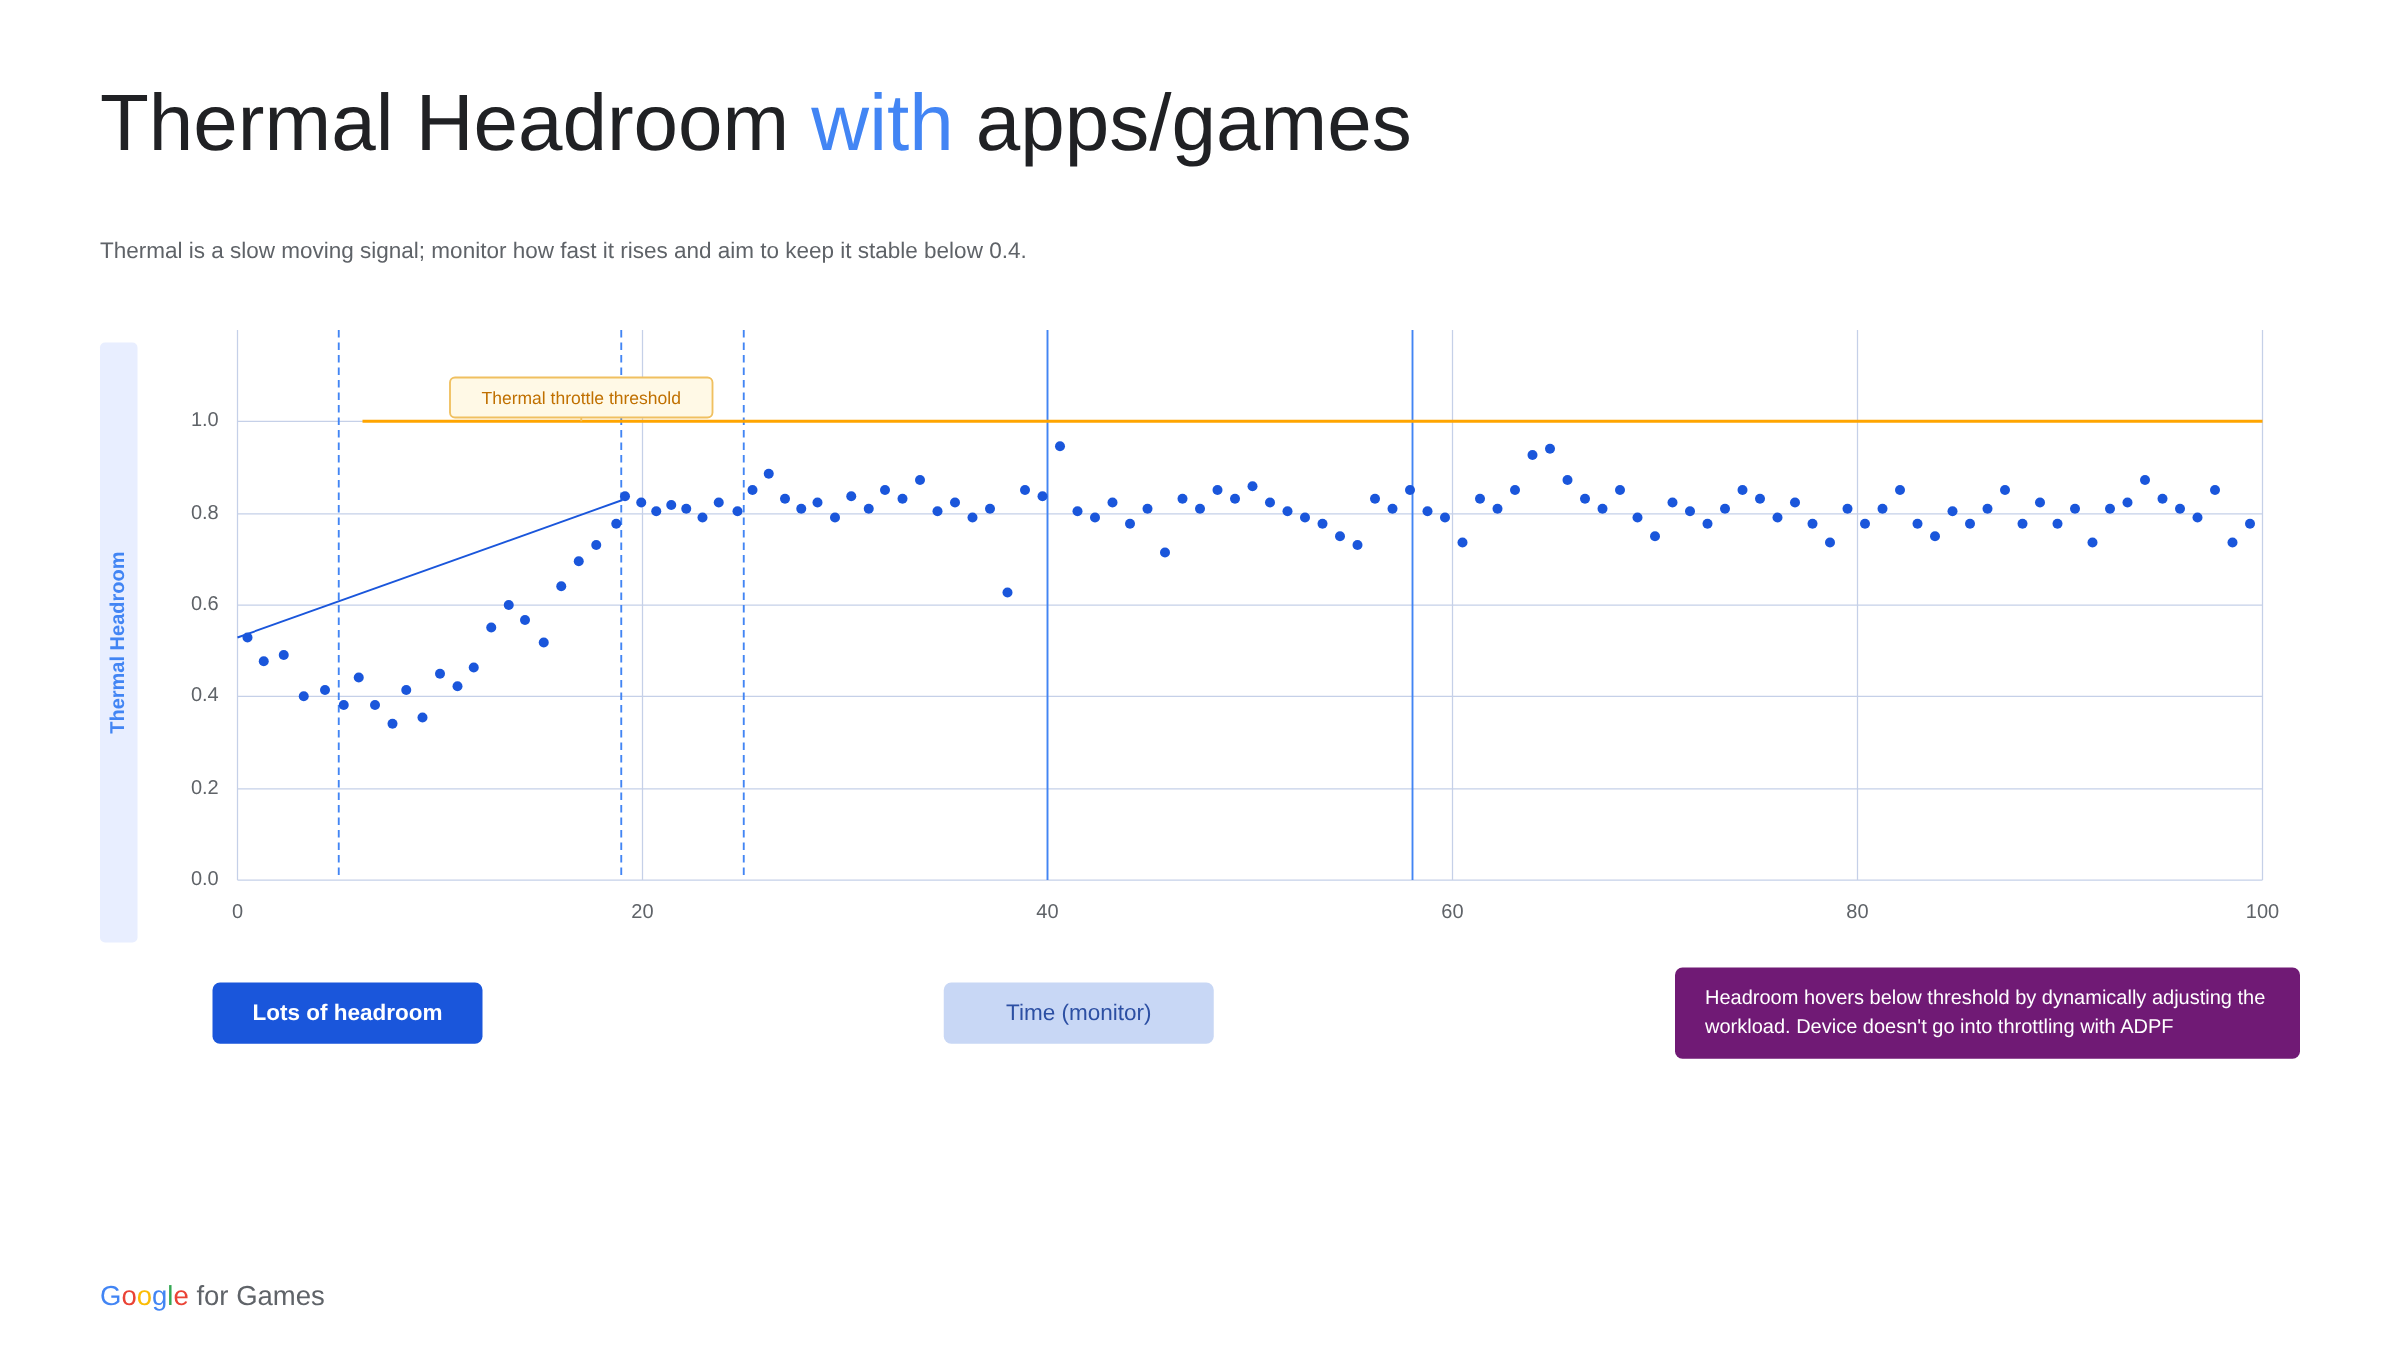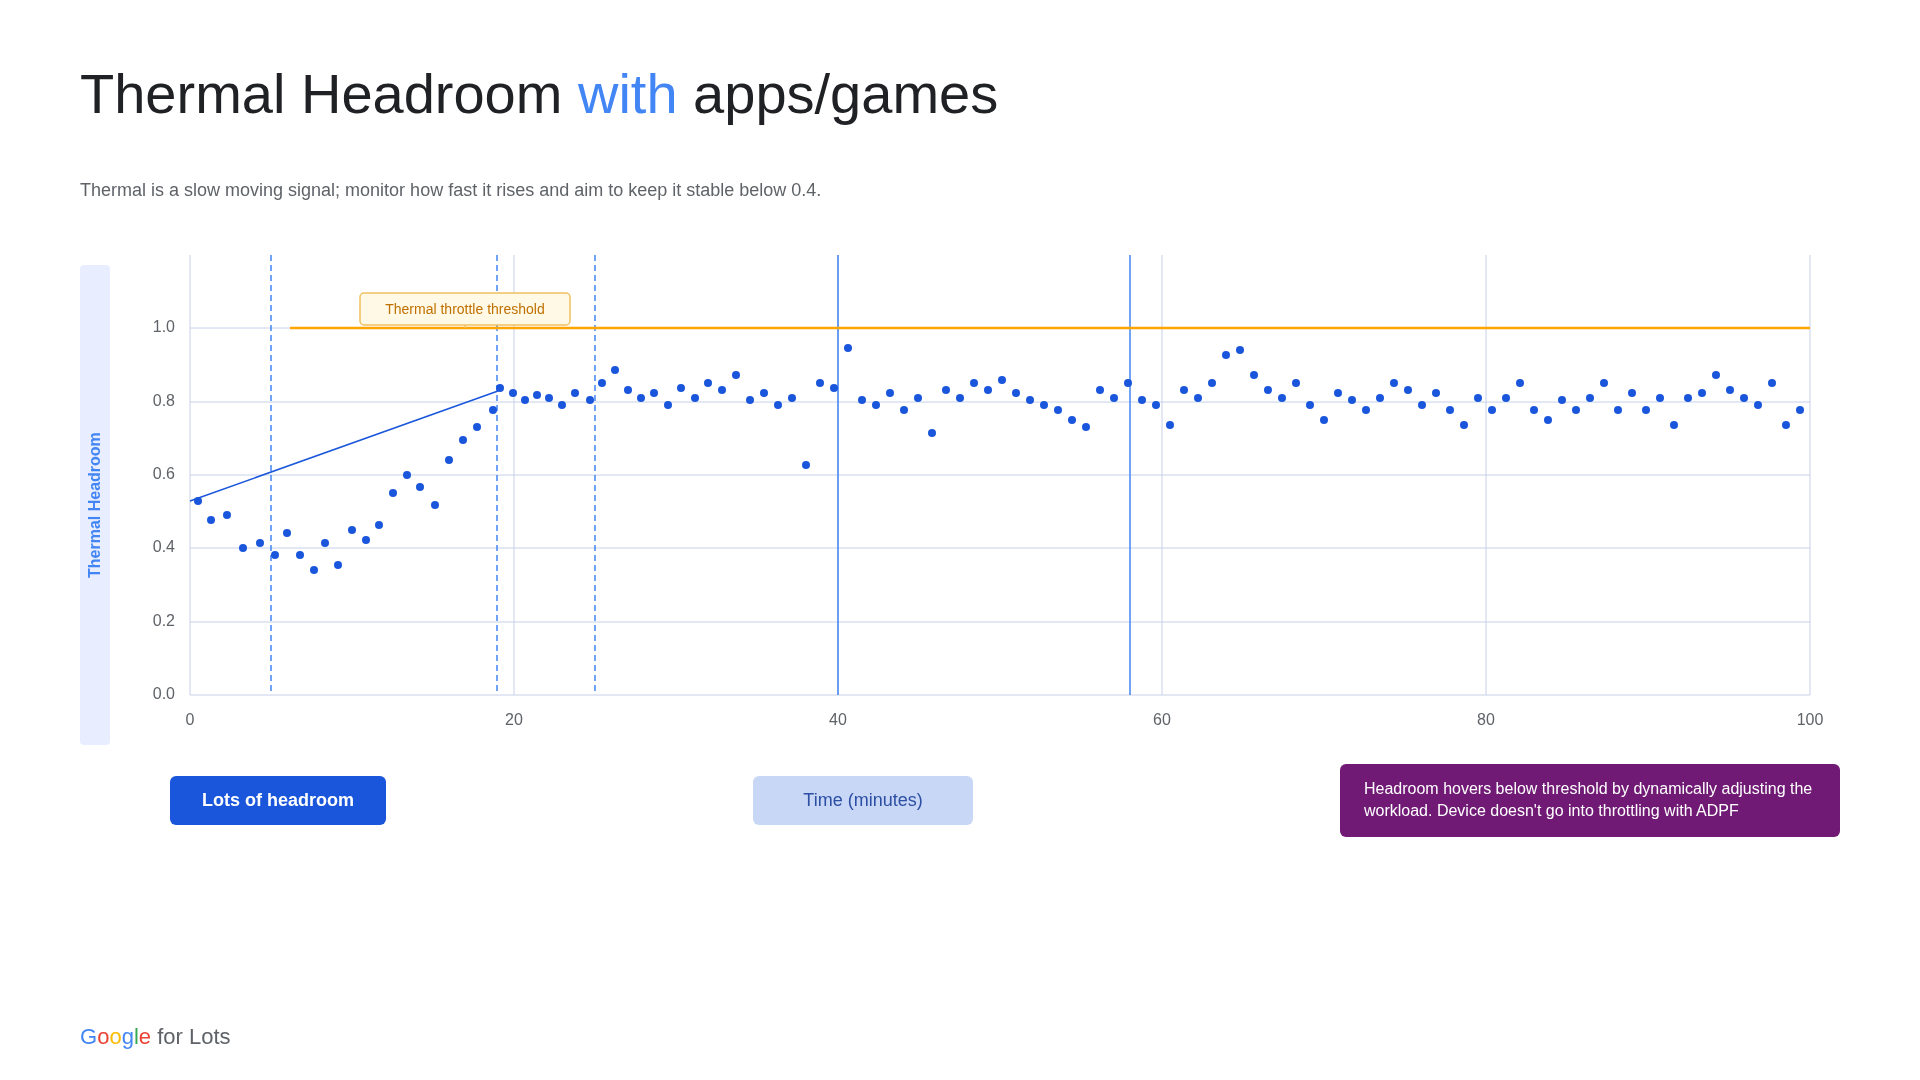--- a/index.html
+++ b/index.html
@@ -11,21 +11,21 @@
       overflow: hidden;
       position: relative;
     }
 
     .main-container {
       padding: 60px 80px 40px 80px;
       position: relative;
     }
 
     .title {
-      font-size: 56px;
+      font-size: 64px;
       font-weight: 400;
       color: #202124;
       line-height: 1.2;
       margin-bottom: 20px;
     }
 
     .title .highlight {
       color: #4285F4;
     }
 
@@ -302,23 +302,23 @@
         <rect x="230" y="58" width="210" height="32" rx="4" fill="#fff9e6" stroke="#f0c060" stroke-width="1.5"></rect>
         <text x="335" y="79" text-anchor="middle" font-size="14" fill="#c07000" font-weight="500">Thermal throttle threshold</text>
 
         <line x1="335" y1="90" x2="335" y2="93" stroke="#f0c060" stroke-width="1.5"></line>
 
       </svg>
 
       
       <div class="annotations-row">
         <button class="lots-of-headroom-btn">Lots of headroom</button>
-        <button class="time-label-btn">Time (minutes)</button>
+        <button class="time-label-btn">Time (monitor)</button>
         <div class="headroom-desc">Headroom hovers below threshold by dynamically adjusting the workload. Device doesn't go into throttling with ADPF</div>
       </div>
     </div>
   </div>
 </div>
 
 <div class="google-branding">
   <span><span class="g-blue">G</span><span class="g-red">o</span><span class="g-yellow">o</span><span class="g-blue">g</span><span class="g-green">l</span><span class="g-red">e</span></span>
-  <span style="color:#5f6368;"> for Lots</span>
+  <span style="color:#5f6368;"> for Games</span>
 </div>
 
 </body></html>

